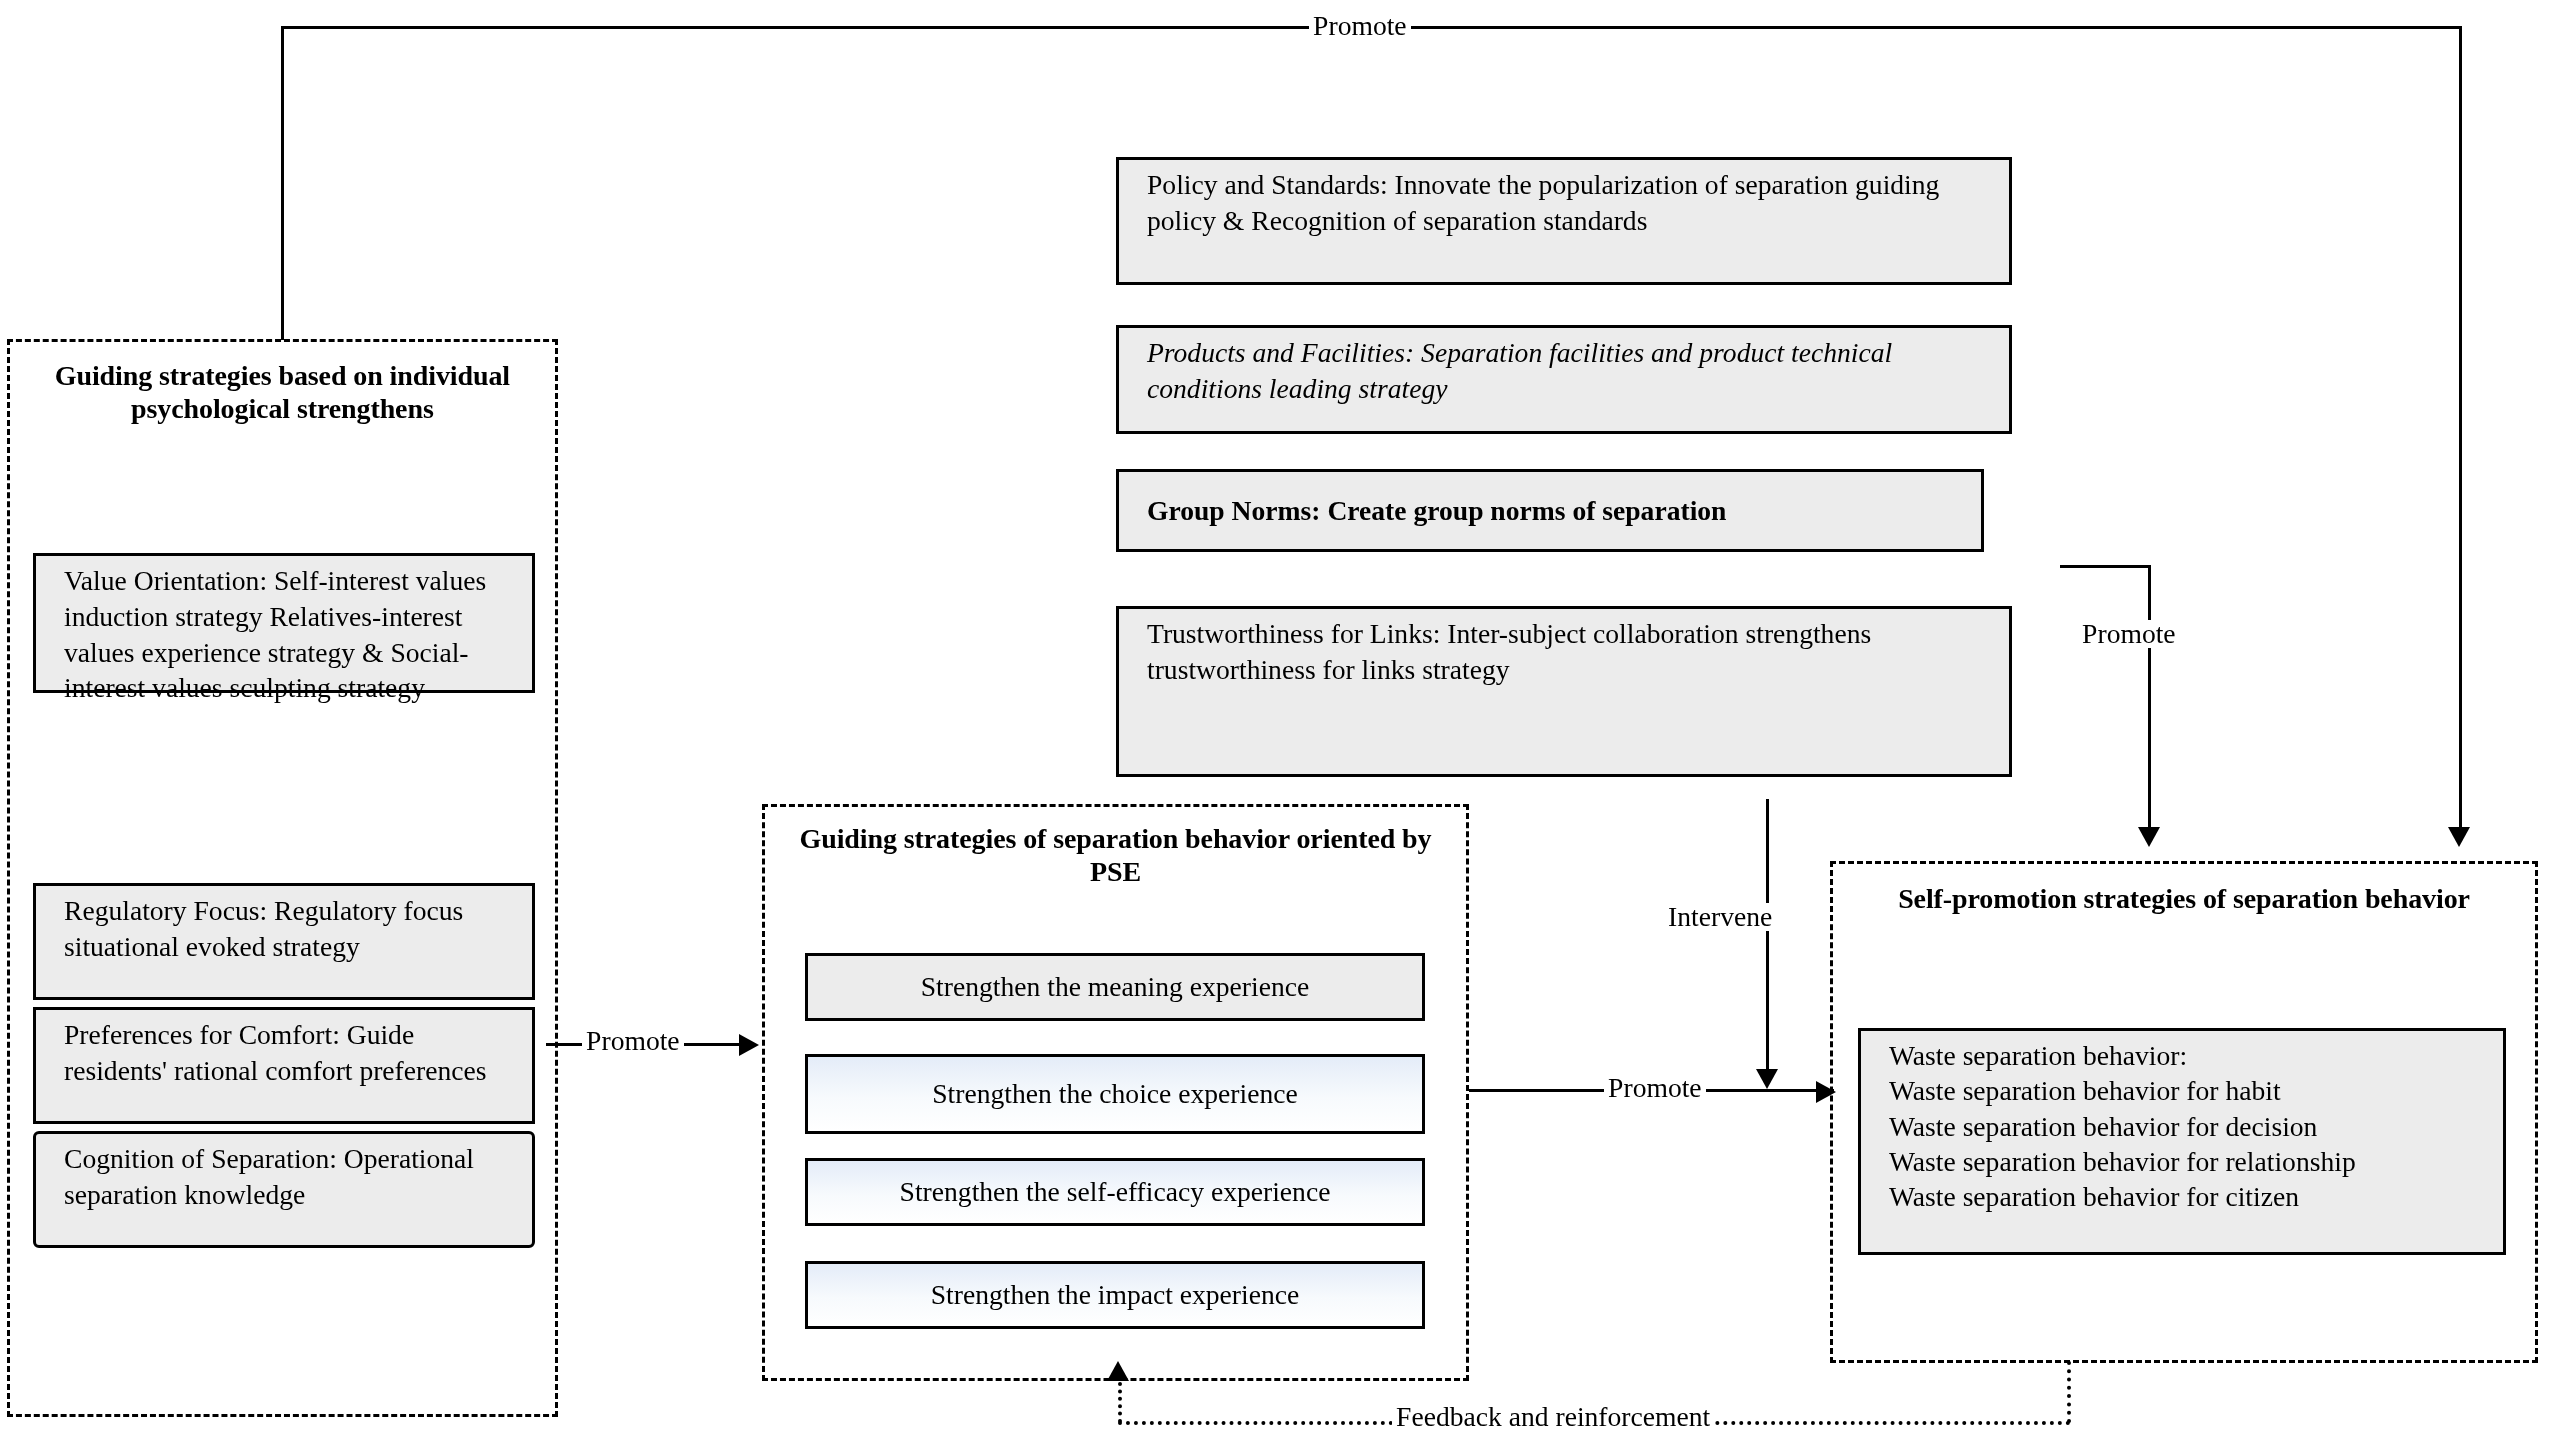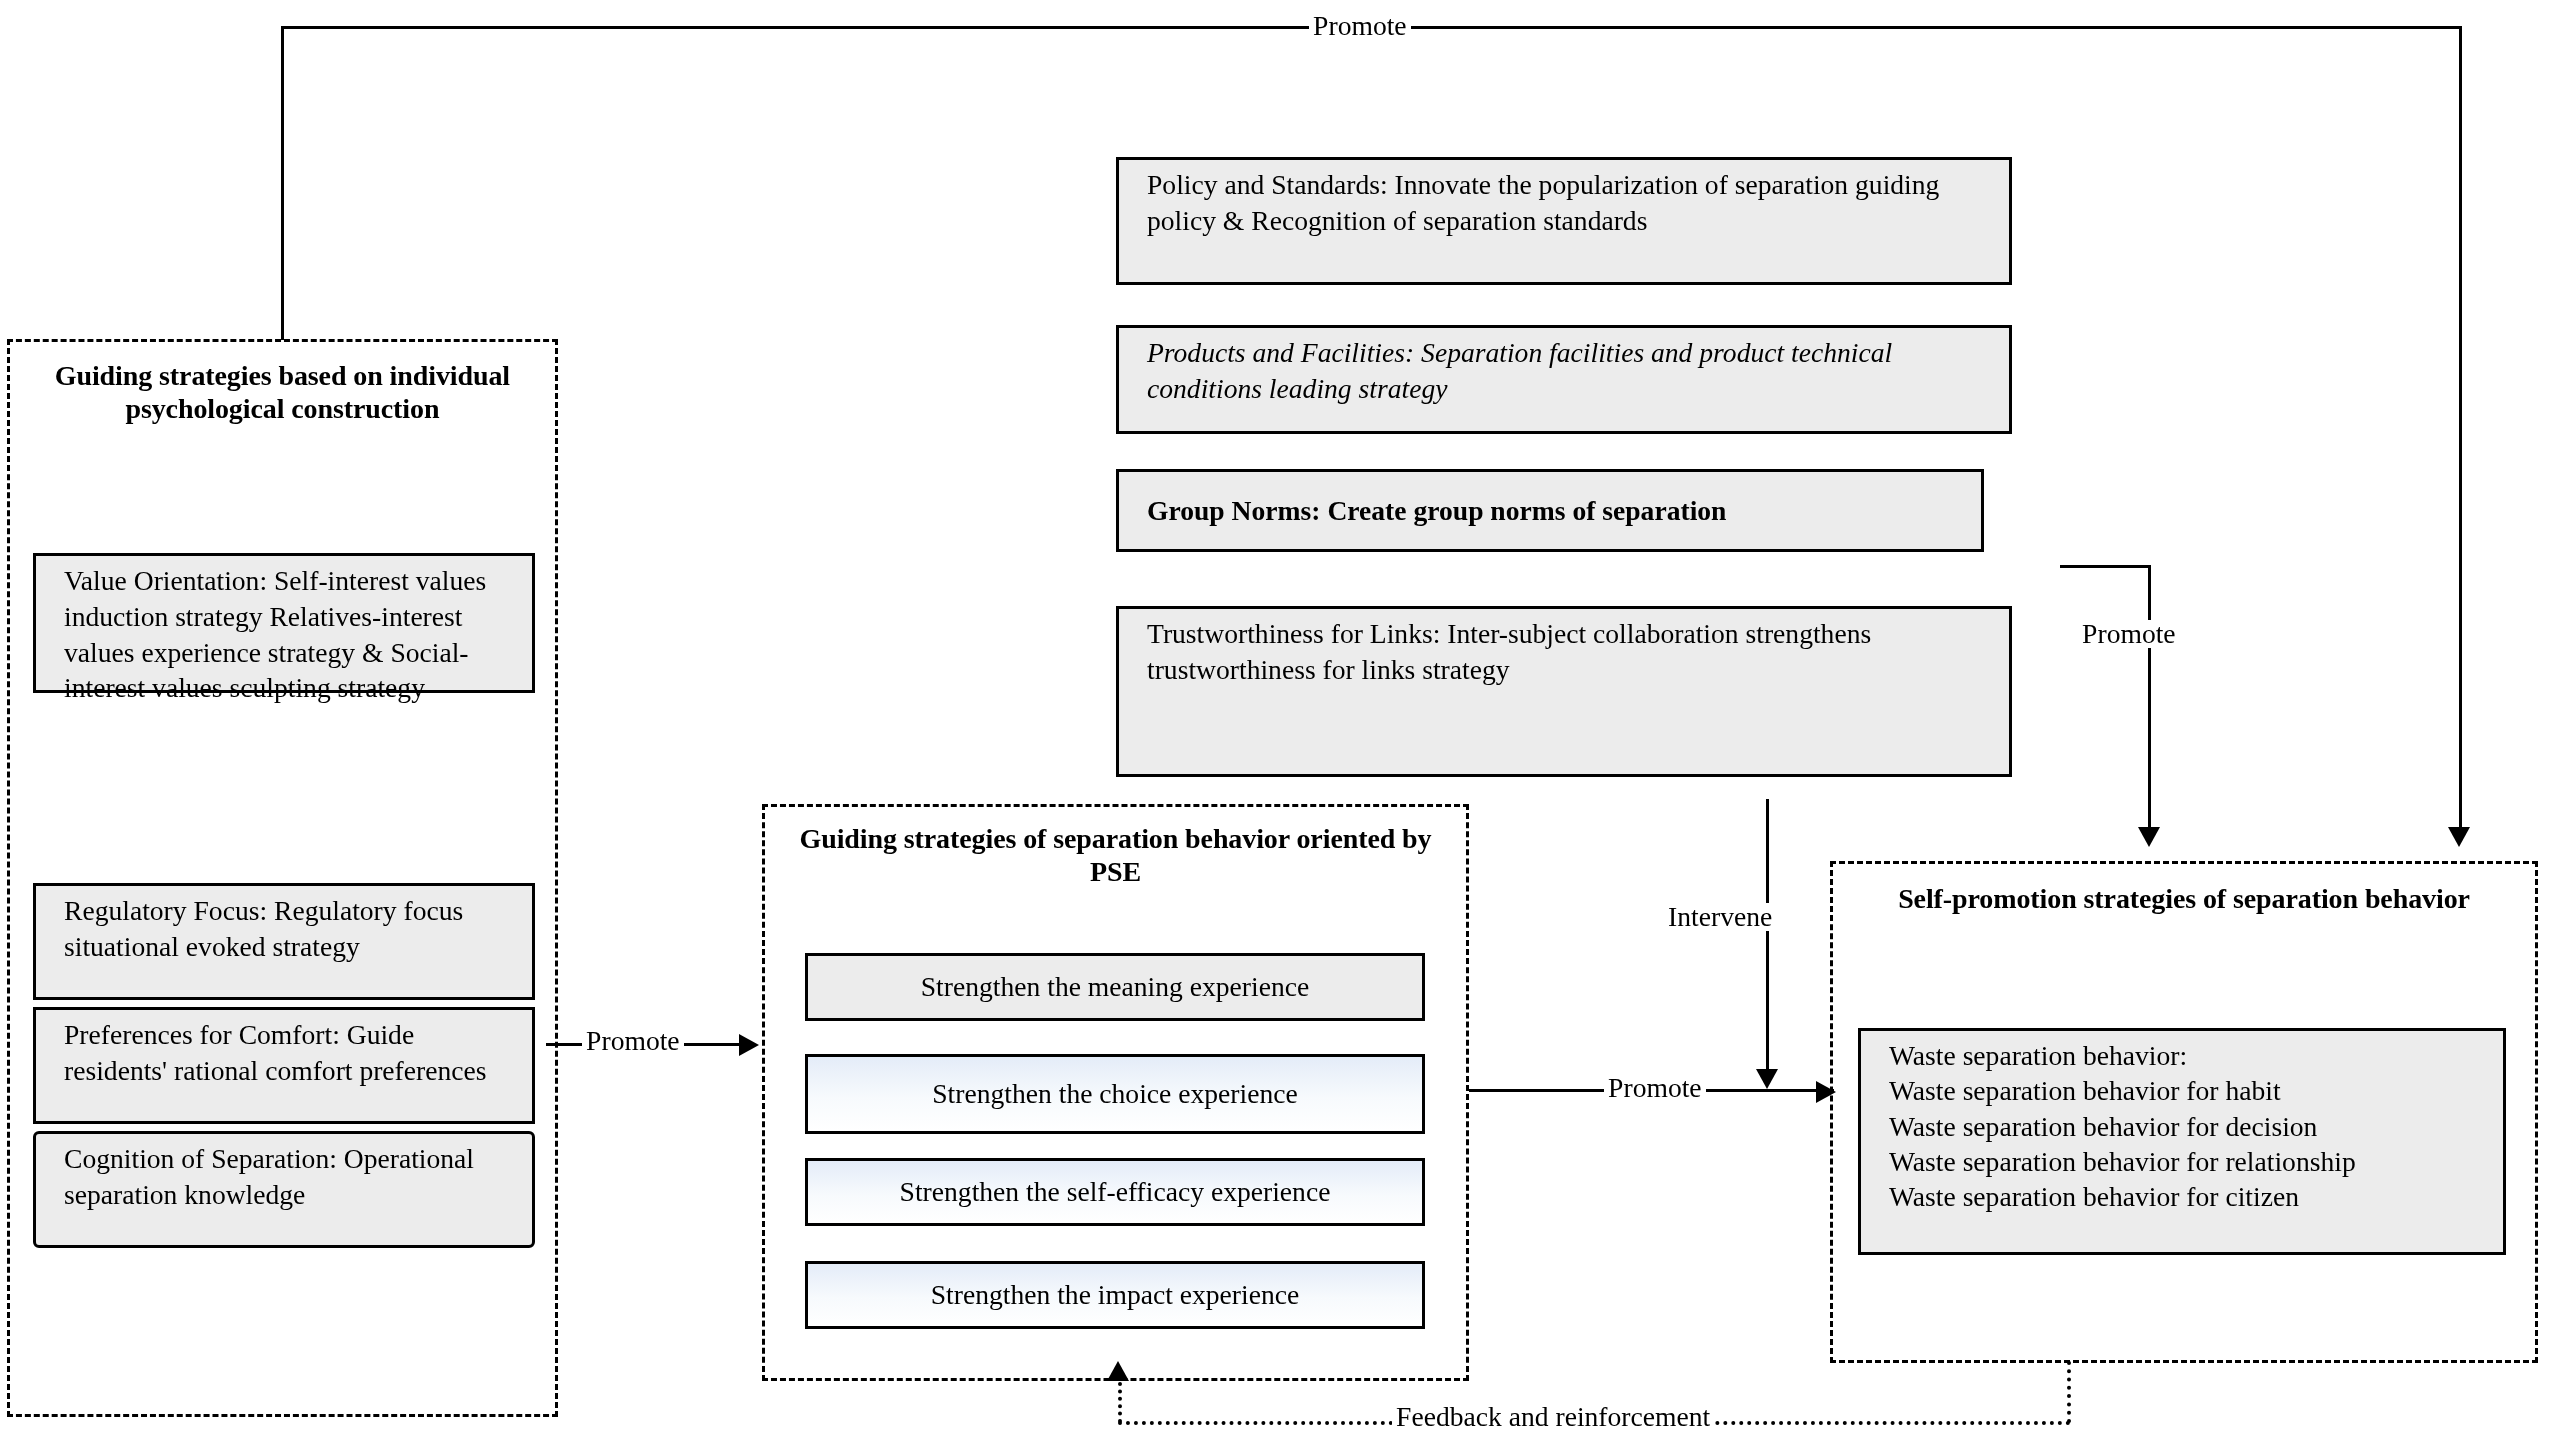--- a/index.html
+++ b/index.html
@@ -71,21 +71,21 @@
   <div class="arrow down" style="left:2138px;top:827px;"></div>
   <div class="edge-label" style="left:2078px;top:820px;transform:translateY(-200px);">Promote</div>
 
   <div class="dln v" style="left:2067px;top:1361px;height:62px;"></div>
   <div class="dln h" style="left:1118px;top:1421px;width:953px;"></div>
   <div class="dln v" style="left:1118px;top:1382px;height:41px;"></div>
   <div class="arrow up" style="left:1107px;top:1361px;"></div>
   <div class="edge-label" style="left:1392px;top:1403px;">Feedback and reinforcement</div>
 
   <div class="panel" style="left:6.9px;top:339px;width:551px;height:1078px;">
-    <div class="panel-title" style="margin-top:16.5px;">Guiding strategies based on individual psychological construction</div>
+    <div class="panel-title" style="margin-top:16.5px;">Guiding strategies based on individual psychological strengthens</div>
   </div>
   <div class="item multi" style="left:33px;top:553px;width:502px;height:140px;font-family:Liberation Serif, serif;">Value Orientation: Self-interest values induction strategy Relatives-interest values experience strategy &amp; Social-interest values sculpting strategy</div>
   <div class="item multi" style="left:33px;top:883px;width:502px;height:117px;">Regulatory Focus: Regulatory focus situational evoked strategy</div>
   <div class="item multi" style="left:33px;top:1007px;width:502px;height:117px;">Preferences for Comfort: Guide residents' rational comfort preferences</div>
   <div class="item multi" style="left:33px;top:1131px;width:502px;height:117px;border-radius:6px;">Cognition of Separation: Operational separation knowledge</div>
 
   <div class="item multi" style="left:1116px;top:157px;width:896px;height:128px;">Policy and Standards: Innovate the popularization  of separation guiding policy &amp; Recognition of separation standards</div>
   <div class="item multi" style="left:1116px;top:325px;width:896px;height:109px;font-style:italic;">Products and Facilities: Separation facilities and product technical conditions leading strategy</div>
   <div class="item multi" style="left:1116px;top:469px;width:868px;height:83px;display:flex;align-items:center;font-weight:bold;">Group Norms: Create group norms of separation</div>
   <div class="item multi" style="left:1116px;top:606px;width:896px;height:171px;">Trustworthiness for Links: Inter-subject collaboration strengthens trustworthiness for links strategy</div>

